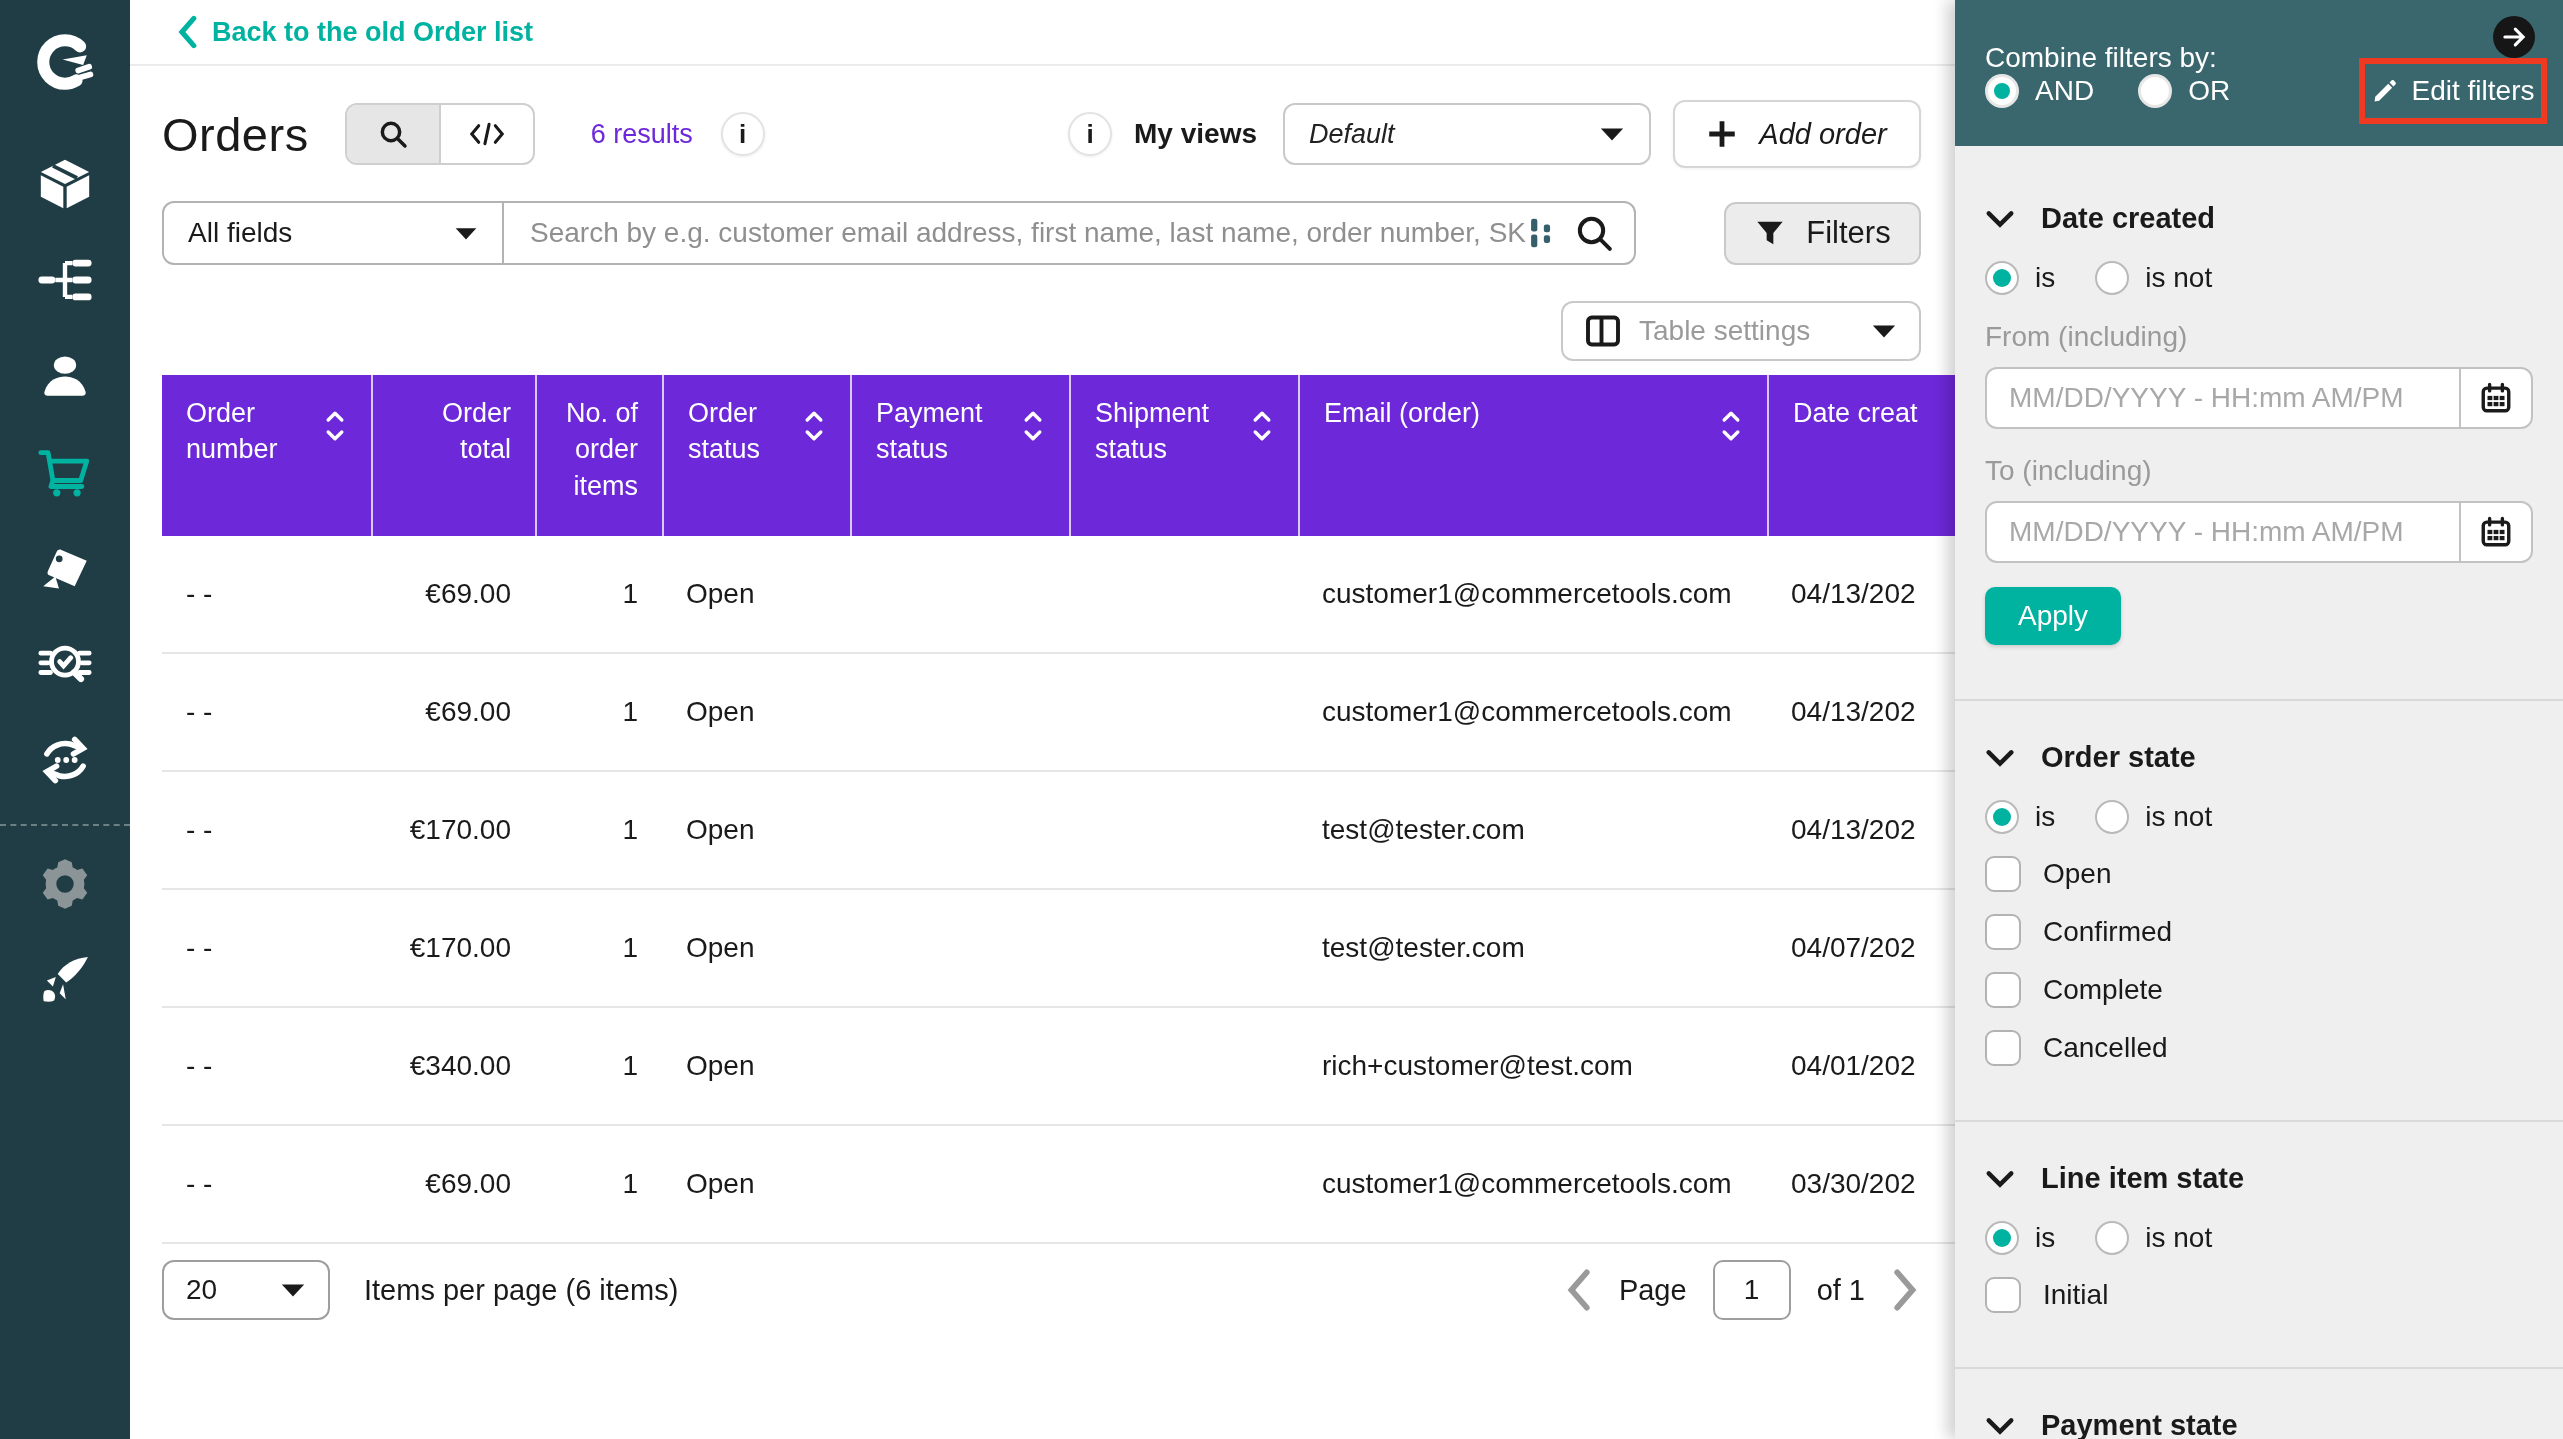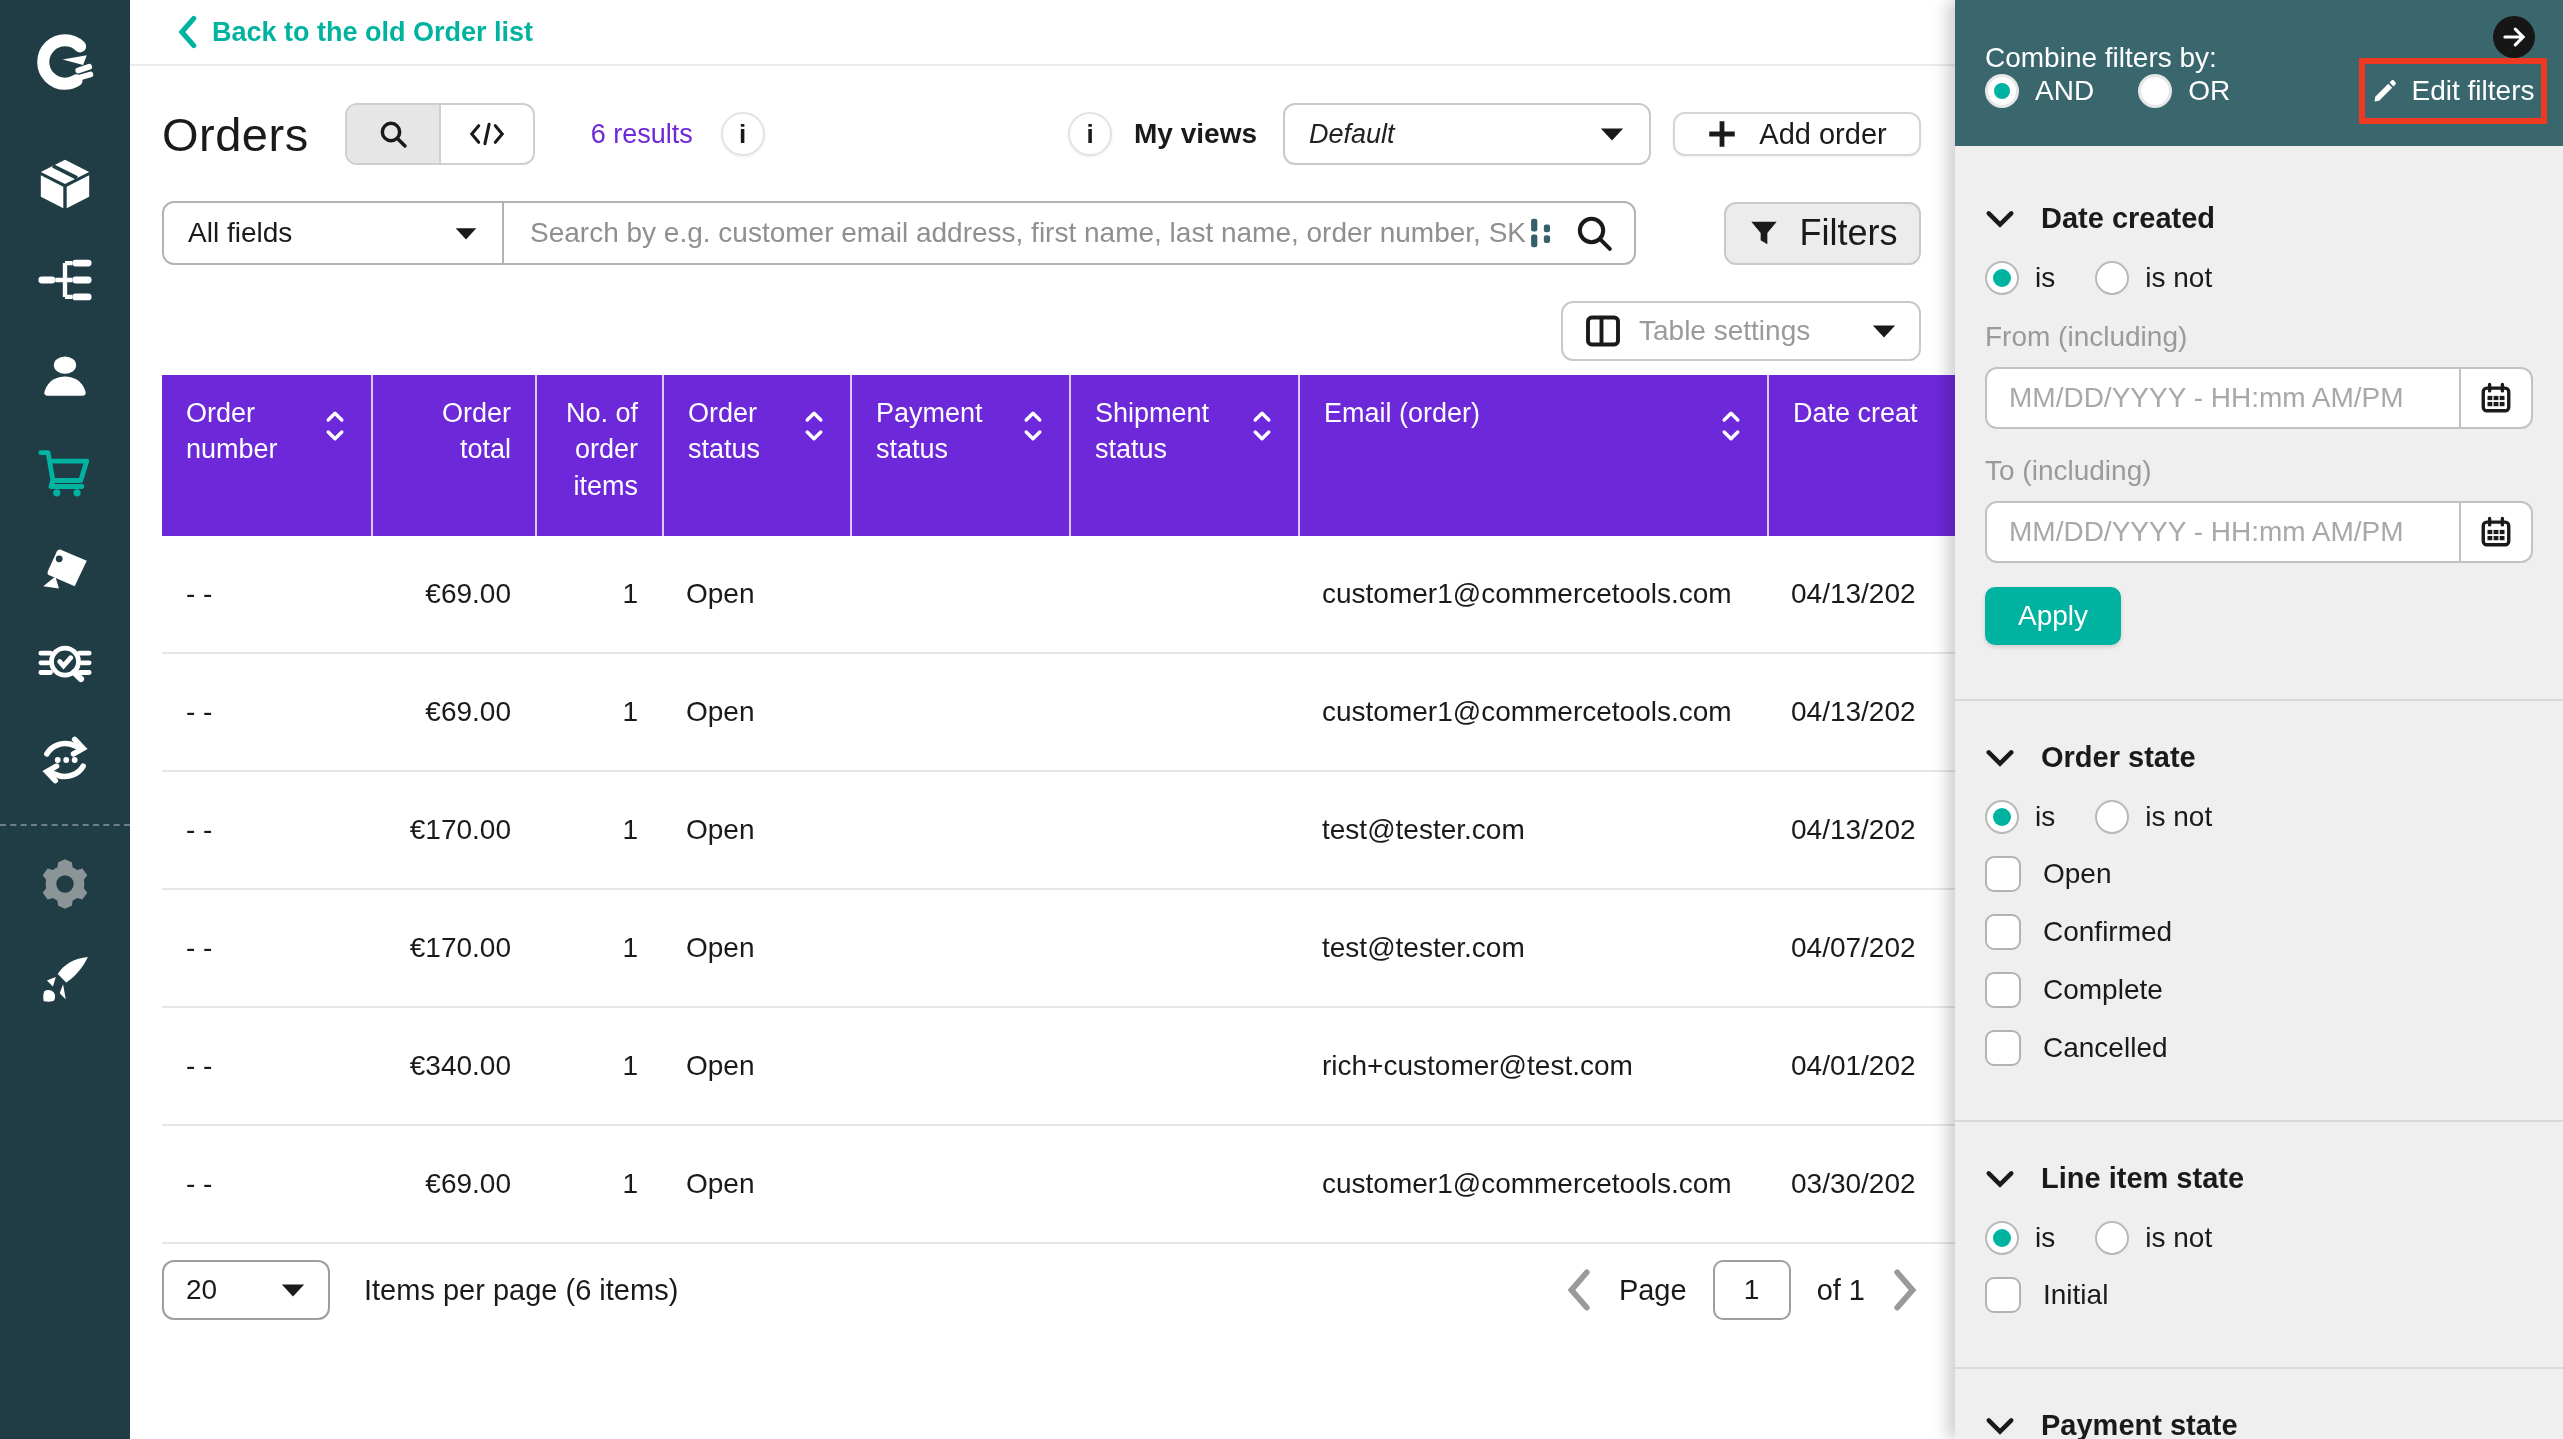--- a/index.html
+++ b/index.html
@@ -31,34 +31,34 @@
   .mode-half + .mode-half { border-left:2px solid #cfcfcf; }
   .results-label { margin-left:56px; font-size:27px; color:#6d28d9; }
   .info-circle { margin-left:28px; width:44px; height:44px; border-radius:50%; background:#fff;
     border:2px solid #e3e3e3; box-shadow:0 1px 3px rgba(0,0,0,.08); display:flex; align-items:center; justify-content:center;
     font-size:26px; font-weight:700; cursor:pointer; }
   .spacer { flex:1; }
   .myviews-label { margin-left:22px; font-size:28px; font-weight:700; }
   .view-select { margin-left:26px; width:368px; height:62px; border:2px solid #c9c9c9; border-radius:12px;
     display:flex; align-items:center; padding:0 24px; cursor:pointer; background:#fff; }
   .view-select .val { font-size:27px; font-style:italic; color:#222; }
-  .add-order-btn { margin-left:22px; width:248px; height:44px; border:2px solid #d6d6d6; border-radius:12px;
+  .add-order-btn { margin-left:22px; width:248px; height:68px; border:2px solid #d6d6d6; border-radius:12px;
     background:#fff; box-shadow:0 1px 3px rgba(0,0,0,.06); display:flex; align-items:center; justify-content:center;
-    gap:22px; font-size:29px; cursor:pointer; }
+    gap:22px; font-size:29px; cursor:pointer;font-style:italic; }
 
   .search-row { margin-top:35px; height:64px; display:flex; align-items:center; }
   .search-combo { width:1474px; height:64px; border:2px solid #b3b3b3; border-radius:12px; display:flex; align-items:center; background:#fff; }
   .field-select { width:356px; height:100%; border-right:2px solid #b3b3b3; display:flex; align-items:center;
     justify-content:space-between; padding:0 24px; cursor:pointer; }
   .field-select .val { font-size:28px; }
   .search-input { flex:1; height:100%; display:flex; align-items:center; padding:0 20px 0 26px; }
   .search-placeholder { flex:1; font-size:28px; color:#8f8f8f; white-space:nowrap; overflow:hidden; }
   .search-icons { display:flex; align-items:center; gap:18px; }
   .filters-btn { margin-left:auto; width:197px; height:63px; border:2px solid #c9c9c9; border-radius:12px;
-    background:#ececec; display:flex; align-items:center; justify-content:center; gap:20px; font-size:36px; cursor:pointer; }
+    background:#ececec; display:flex; align-items:center; justify-content:center; gap:20px; font-size:31px; cursor:pointer; }
 
   .settings-row { margin-top:36px; height:60px; display:flex; justify-content:flex-end; }
   .table-settings { width:360px; height:60px; border:2px solid #c9c9c9; border-radius:12px; background:#fff;
     display:flex; align-items:center; padding:0 22px; gap:18px; cursor:pointer; }
   .table-settings .lbl { flex:1; font-size:28px; color:#9a9a9a; }
 
   
   .table { margin-top:14px; width:1793px; }
   .thead { display:grid; grid-template-columns:209px 164px 127px 188px 219px 229px 469px 188px;
     background:#6d28d9; color:#fff; height:161px; }

